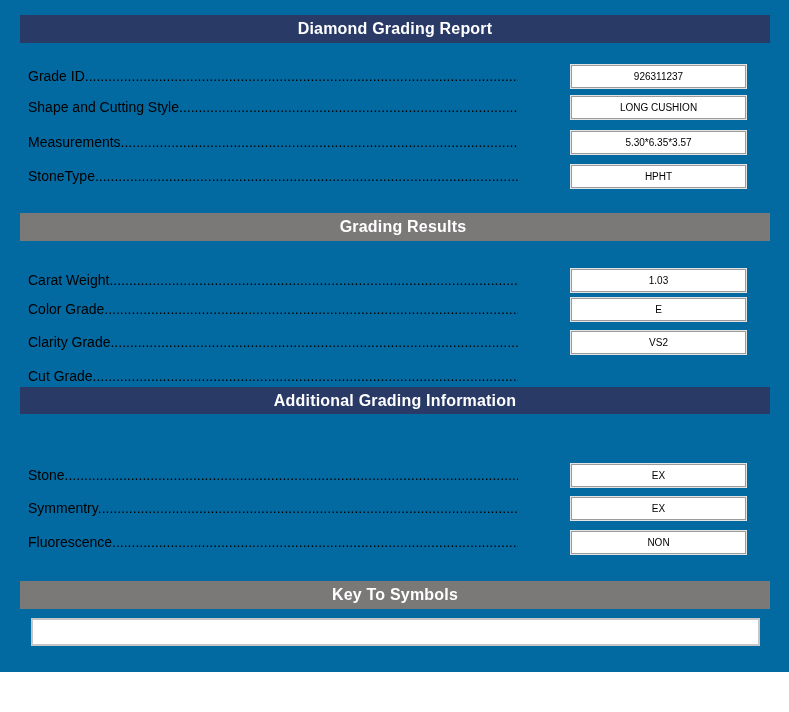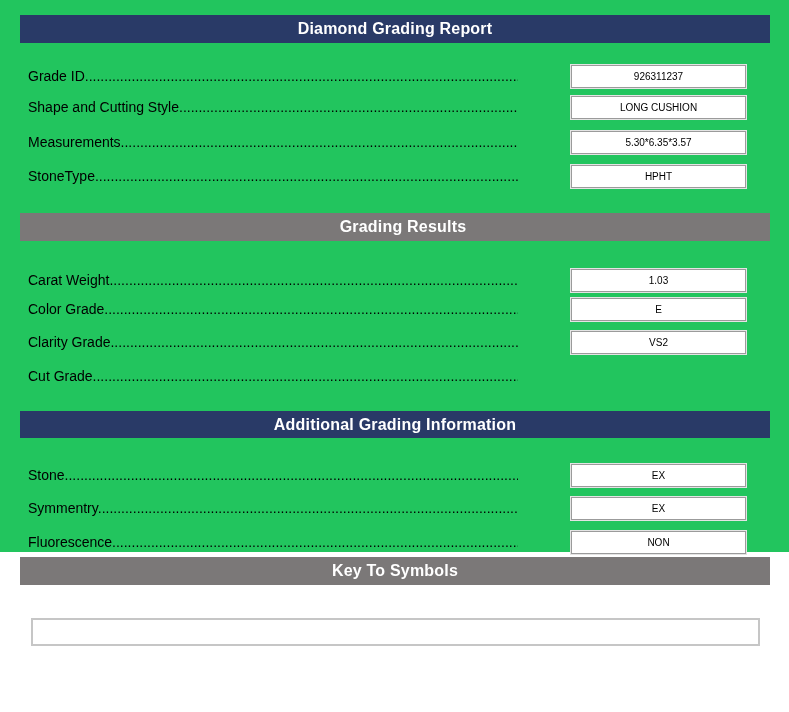--- a/index.html
+++ b/index.html
@@ -8,22 +8,22 @@
     width: 789px;
     height: 712px;
     font-family: "Liberation Sans", sans-serif;
     color: #000000;
     position: relative;
     overflow: hidden;
   }
   .page {
     position: relative;
     width: 789px;
-    height: 552px;
-    background: #22c55e;
+    height: 672px;
+    background: #0369a1;
   }
   .bar {
     position: absolute;
     left: 20px;
     width: 750px;
     height: 28px;
     display: flex;
     align-items: center;
     justify-content: center;
     color: #ffffff;
@@ -119,38 +119,38 @@
 
   <div class="row" style="top:331px;">
     <div class="labelcell"><span>Clarity Grade</span><span class="dots">........................................................................................................................................................................................................</span></div>
     <div class="valuebox">VS2</div>
   </div>
 
   <div class="row" style="top:365px;">
     <div class="labelcell"><span>Cut Grade</span><span class="dots">........................................................................................................................................................................................................</span></div>
   </div>
 
-  <div class="bar navy" style="top:411px; height:27px;">
+  <div class="bar navy" style="top:387px; height:27px;">
     <span>Additional Grading Information</span>
   </div>
 
   <div class="row" style="top:464px;">
     <div class="labelcell"><span>Stone</span><span class="dots">........................................................................................................................................................................................................</span></div>
     <div class="valuebox">EX</div>
   </div>
 
   <div class="row" style="top:497px;">
     <div class="labelcell"><span>Symmentry</span><span class="dots">........................................................................................................................................................................................................</span></div>
     <div class="valuebox">EX</div>
   </div>
 
   <div class="row" style="top:531px;">
     <div class="labelcell"><span>Fluorescence</span><span class="dots">........................................................................................................................................................................................................</span></div>
     <div class="valuebox">NON</div>
   </div>
 
-  <div class="bar gray" style="top:557px;">
+  <div class="bar gray" style="top:581px;">
     <span>Key To Symbols</span>
   </div>
 
   <div class="keybox"></div>
 
 </div>
 
 </body></html>

